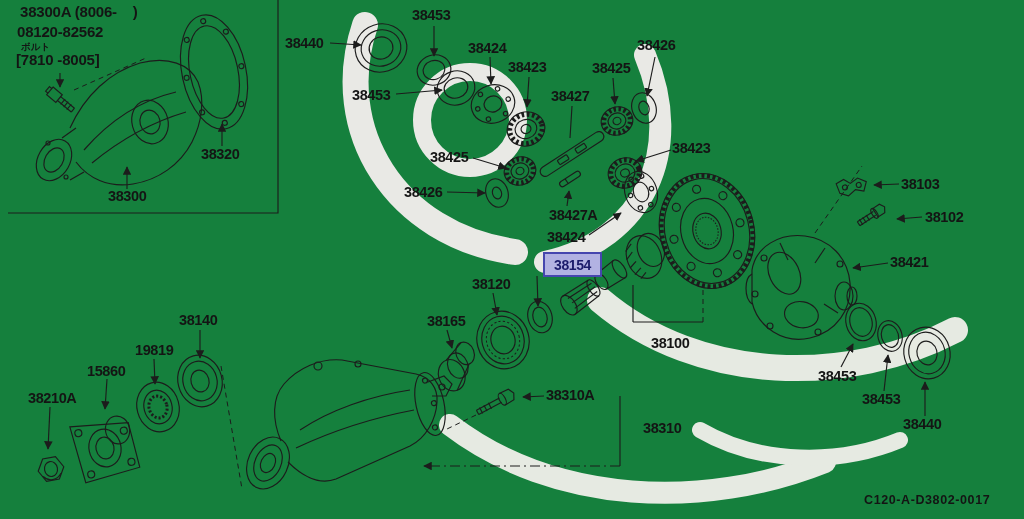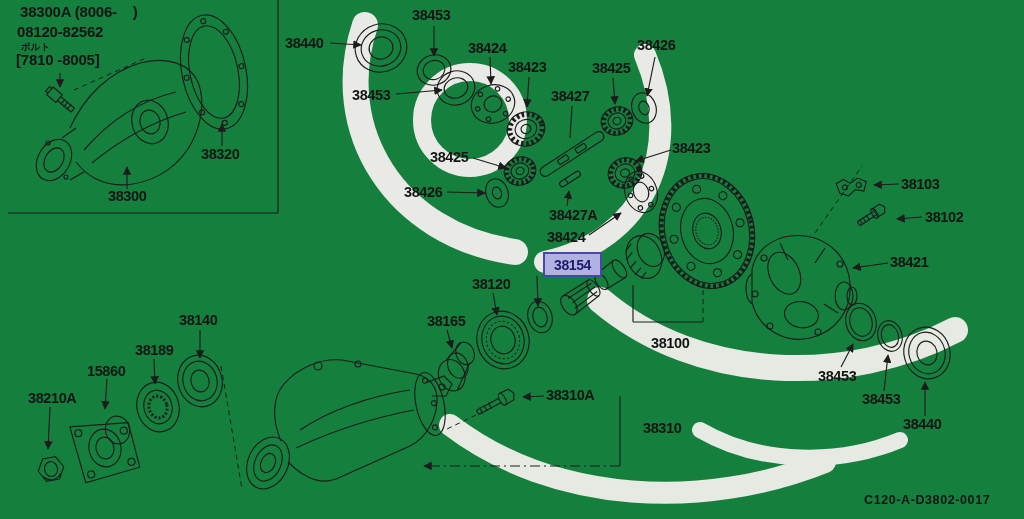--- a/index.html
+++ b/index.html
@@ -432,21 +432,21 @@
   <div class="plabel" style="left:472px;top:277px">38120</div>
   <div class="plabel" style="left:427px;top:314px">38165</div>
   <div class="plabel" style="left:651px;top:336px">38100</div>
   <div class="plabel" style="left:890px;top:255px">38421</div>
   <div class="plabel" style="left:901px;top:177px">38103</div>
   <div class="plabel" style="left:925px;top:210px">38102</div>
   <div class="plabel" style="left:818px;top:369px">38453</div>
   <div class="plabel" style="left:862px;top:392px">38453</div>
   <div class="plabel" style="left:903px;top:417px">38440</div>
   <div class="plabel" style="left:179px;top:313px">38140</div>
-  <div class="plabel" style="left:135px;top:343px">38189</div>
+  <div class="plabel" style="left:135px;top:343px">19819</div>
   <div class="plabel" style="left:87px;top:364px">15860</div>
   <div class="plabel" style="left:28px;top:391px">38210A</div>
   <div class="plabel" style="left:546px;top:388px">38310A</div>
   <div class="plabel" style="left:643px;top:421px">38310</div>
 
   <div class="highlight-box" style="background: rgb(178, 178, 226); border-color: rgb(70, 70, 174); color: rgb(27, 27, 107);">
     <span>38154</span>
   </div>
 
   <div class="plabel footer-code" style="left:864px;top:494px">C120-A-D3802-0017</div>

